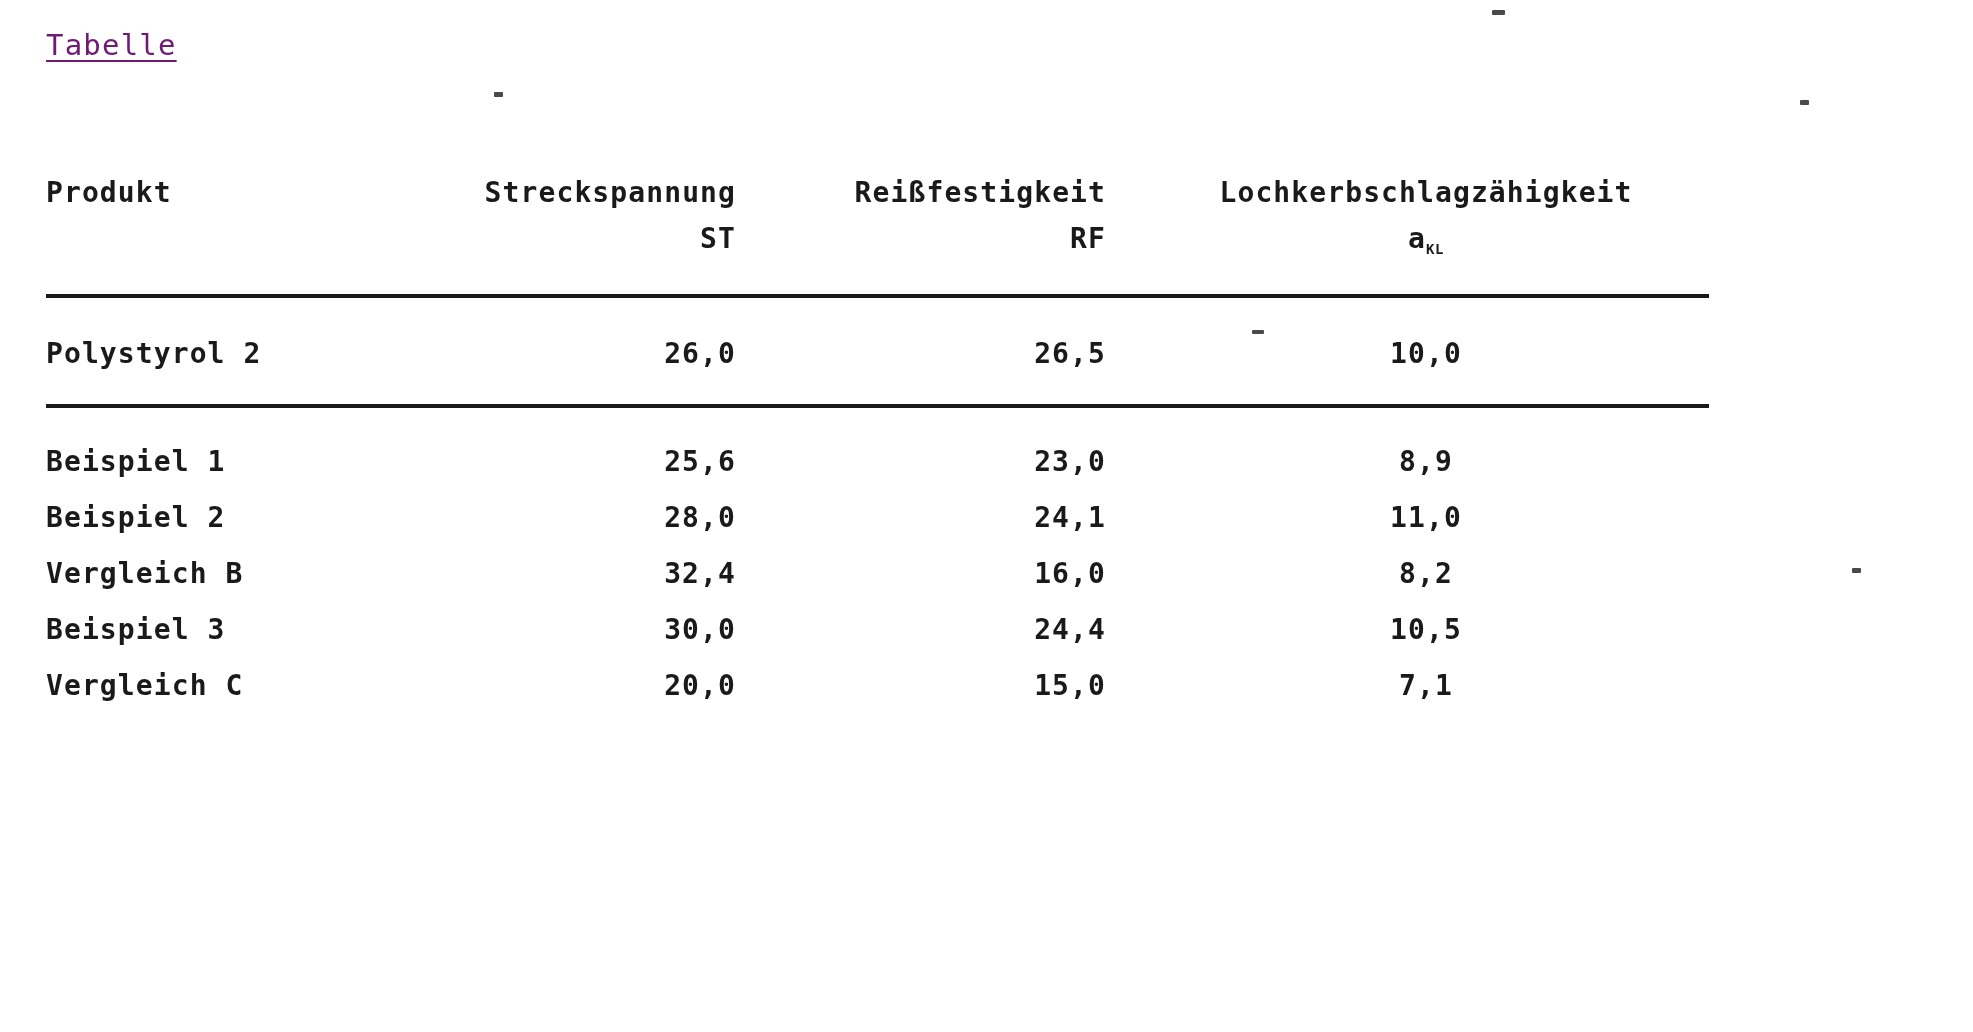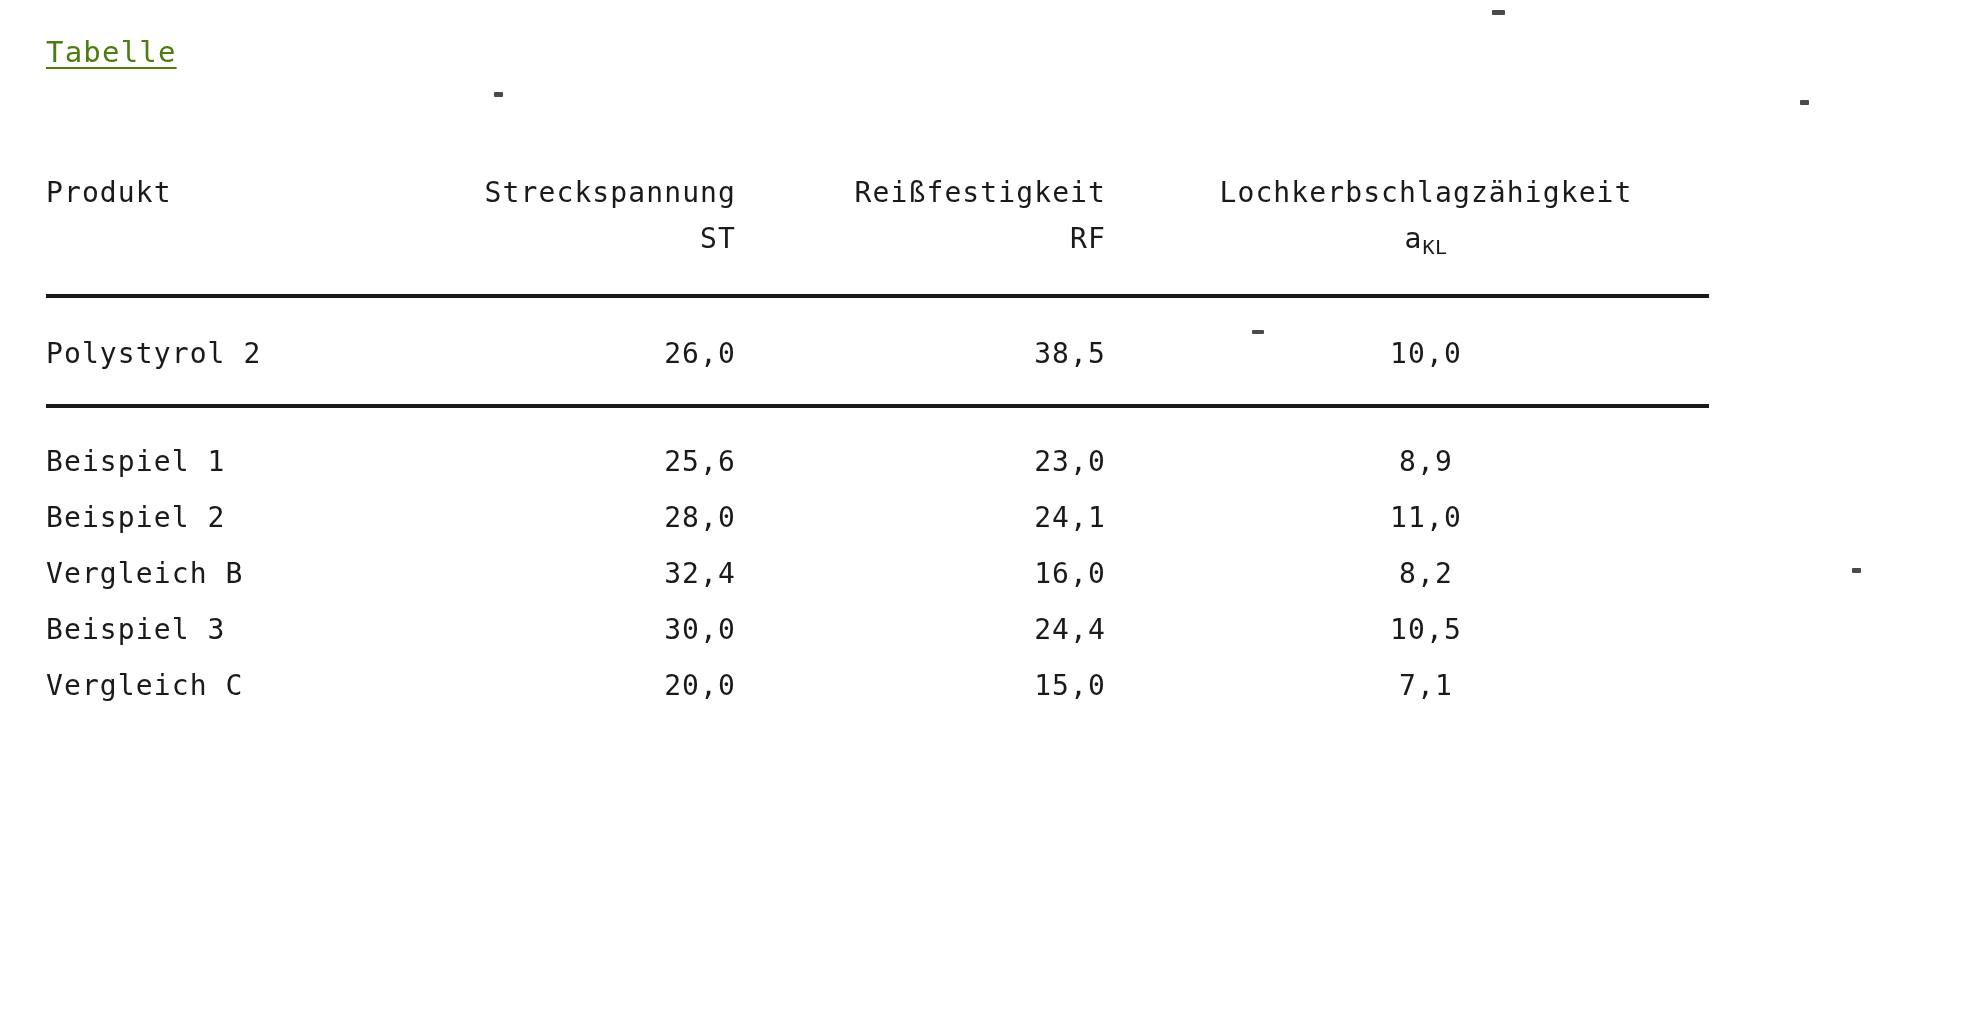--- a/index.html
+++ b/index.html
@@ -23,22 +23,21 @@
     height: 1032px;
   }
   .title {
     position: absolute;
     left: 46px;
     top: 28px;
     font-size: 29px;
     letter-spacing: 1.2px;
     text-decoration: underline;
     text-underline-offset: 5px;
-    color: #4d7c0f;
-    margin-top: 7px;
+    color: #701a75;
   }
   
   .speck {
     position: absolute;
     background: #4a4a4a;
     border-radius: 1px;
   }
   .speck-a { left: 1492px; top: 10px;  width: 13px; height: 5px; }
   .speck-b { left: 494px;  top: 92px;  width: 9px;  height: 5px; }
   .speck-c { left: 1800px; top: 100px; width: 9px;  height: 5px; }
@@ -48,38 +47,38 @@
   table.doc-table {
     position: absolute;
     left: 46px;
     top: 170px;
     border-collapse: collapse;
     font-size: 28px;
     letter-spacing: 1.1px;
   }
   table.doc-table td, table.doc-table th {
     padding: 0;
-    font-weight: normal;
+    font-weight: bold;
     vertical-align: top;
   }
   .col-prod  { width: 360px; text-align: left; }
   .col-st    { width: 330px; text-align: right; }
   .col-rf    { width: 370px; text-align: right; }
   .col-akl   { width: 640px; text-align: center; }
 
   .head-cell {
     height: 118px;
     line-height: 46px;
   }
   .head-line1 { display: block; }
   .head-line2 { display: block; }
   .head-prod  { line-height: 46px; }
 
   .sub {
-    font-size: 20px;
+    font-size: 14px;
     vertical-align: baseline;
     position: relative;
     top: 6px;
     letter-spacing: 0.5px;
     margin-top: 30px;
   }
   .akl {
     white-space: nowrap;
   }
   .akl .base { font-size: 28px; }
@@ -137,21 +136,21 @@
     <tbody>
       <tr class="rule-row">
         <td colspan="4">
           <div class="rule rule-top"></div>
         </td>
       </tr>
 
       <tr class="data-row">
         <td class="col-prod">Polystyrol 2</td>
         <td class="col-st">26,0</td>
-        <td class="col-rf">38,5</td>
+        <td class="col-rf">26,5</td>
         <td class="col-akl">10,0</td>
       </tr>
 
       <tr class="rule-row">
         <td colspan="4">
           <div class="rule rule-mid"></div>
         </td>
       </tr>
 
       <tr class="data-row">

